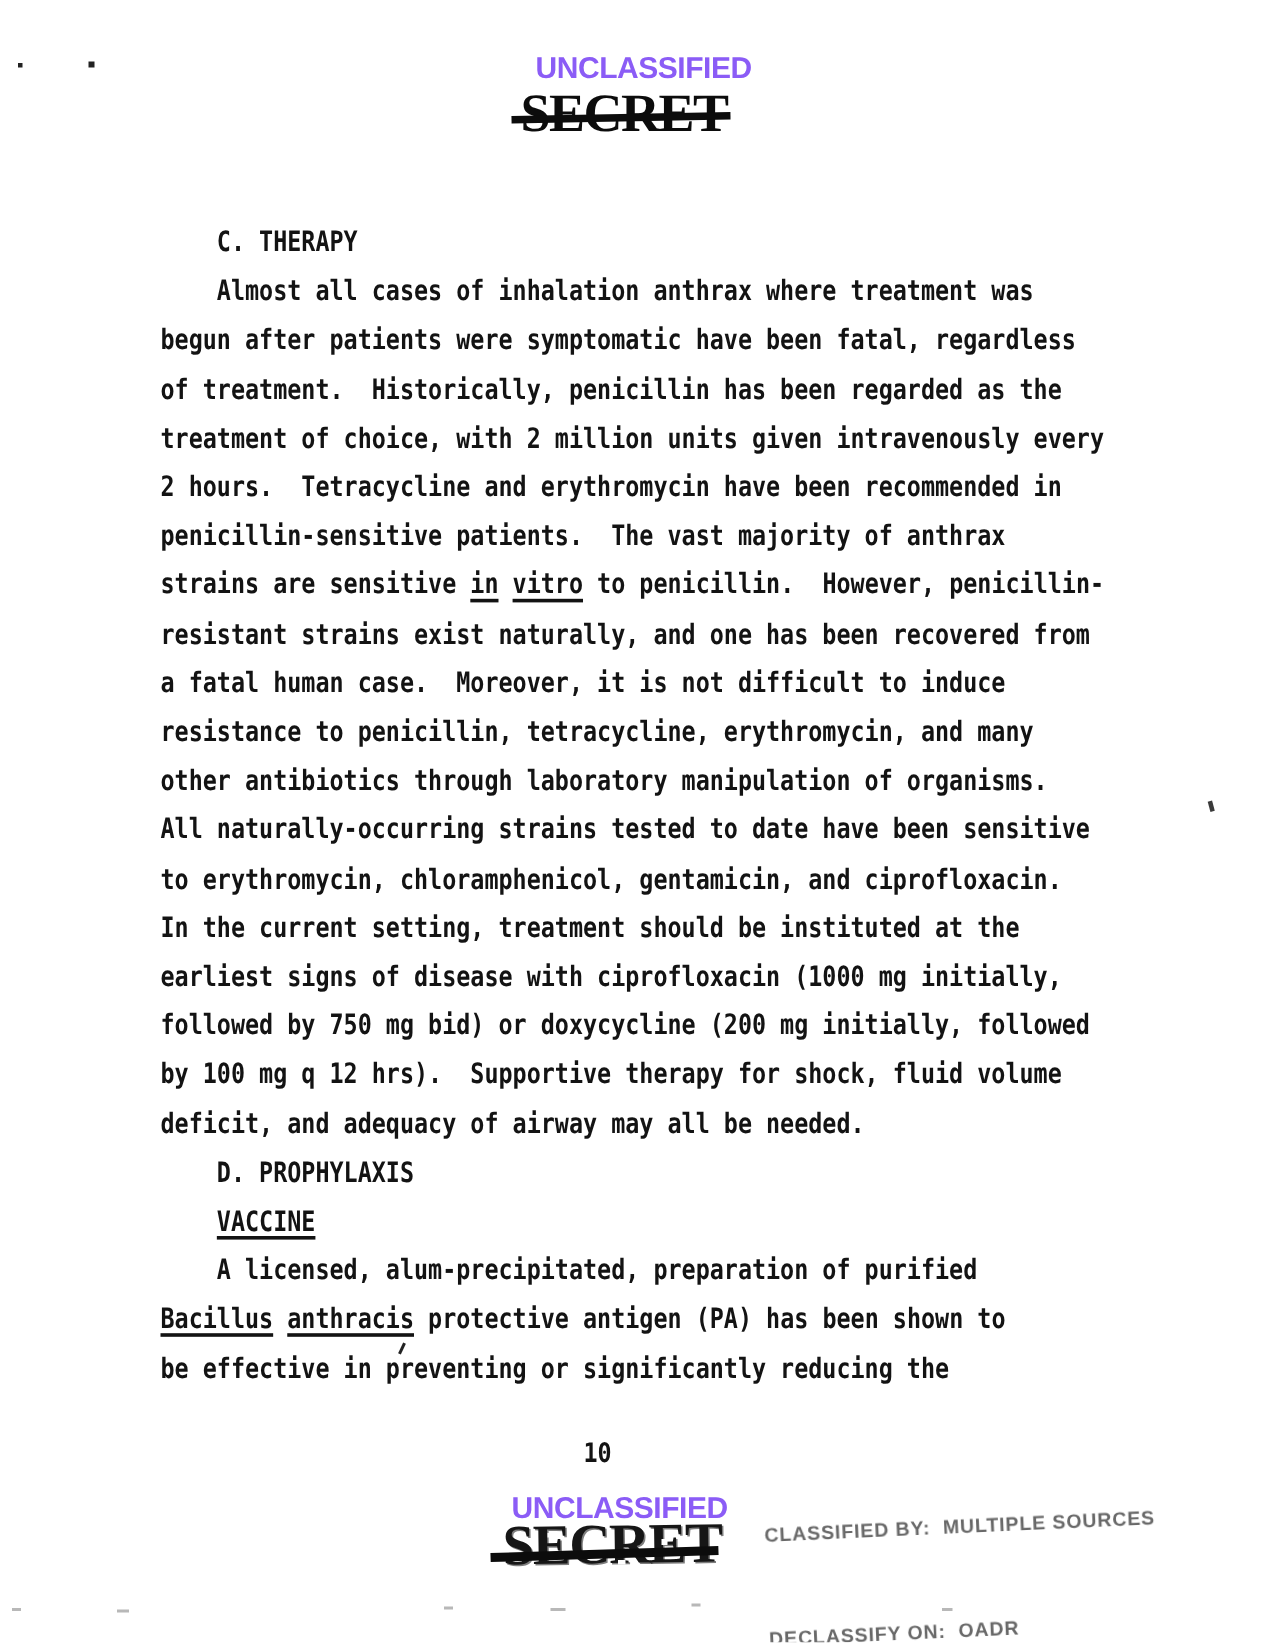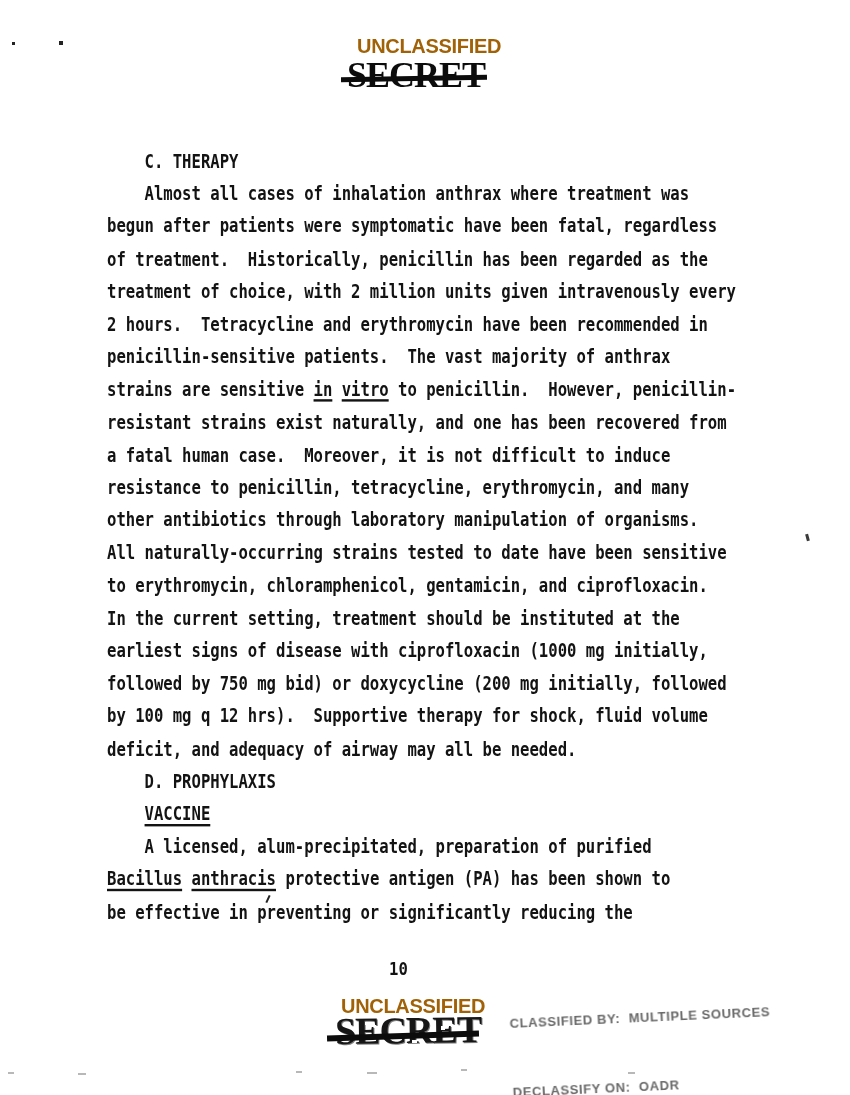--- a/index.html
+++ b/index.html
@@ -12,21 +12,21 @@
     font-family: "DejaVu Sans Mono", monospace;
   }
 
   
   .unclass {
     position: absolute;
     font-family: "Liberation Sans", sans-serif;
     font-weight: 700;
     font-size: 20px;
     letter-spacing: -0.3px;
-    color: #a16207;
+    color: #8b5cf6;
     white-space: nowrap;
     line-height: 1;
   }
   .secret-stamp {
     position: absolute;
     font-family: "Liberation Serif", serif;
     font-weight: 700;
     font-size: 36px;
     letter-spacing: -1px;
     color: #0c0c0c;

